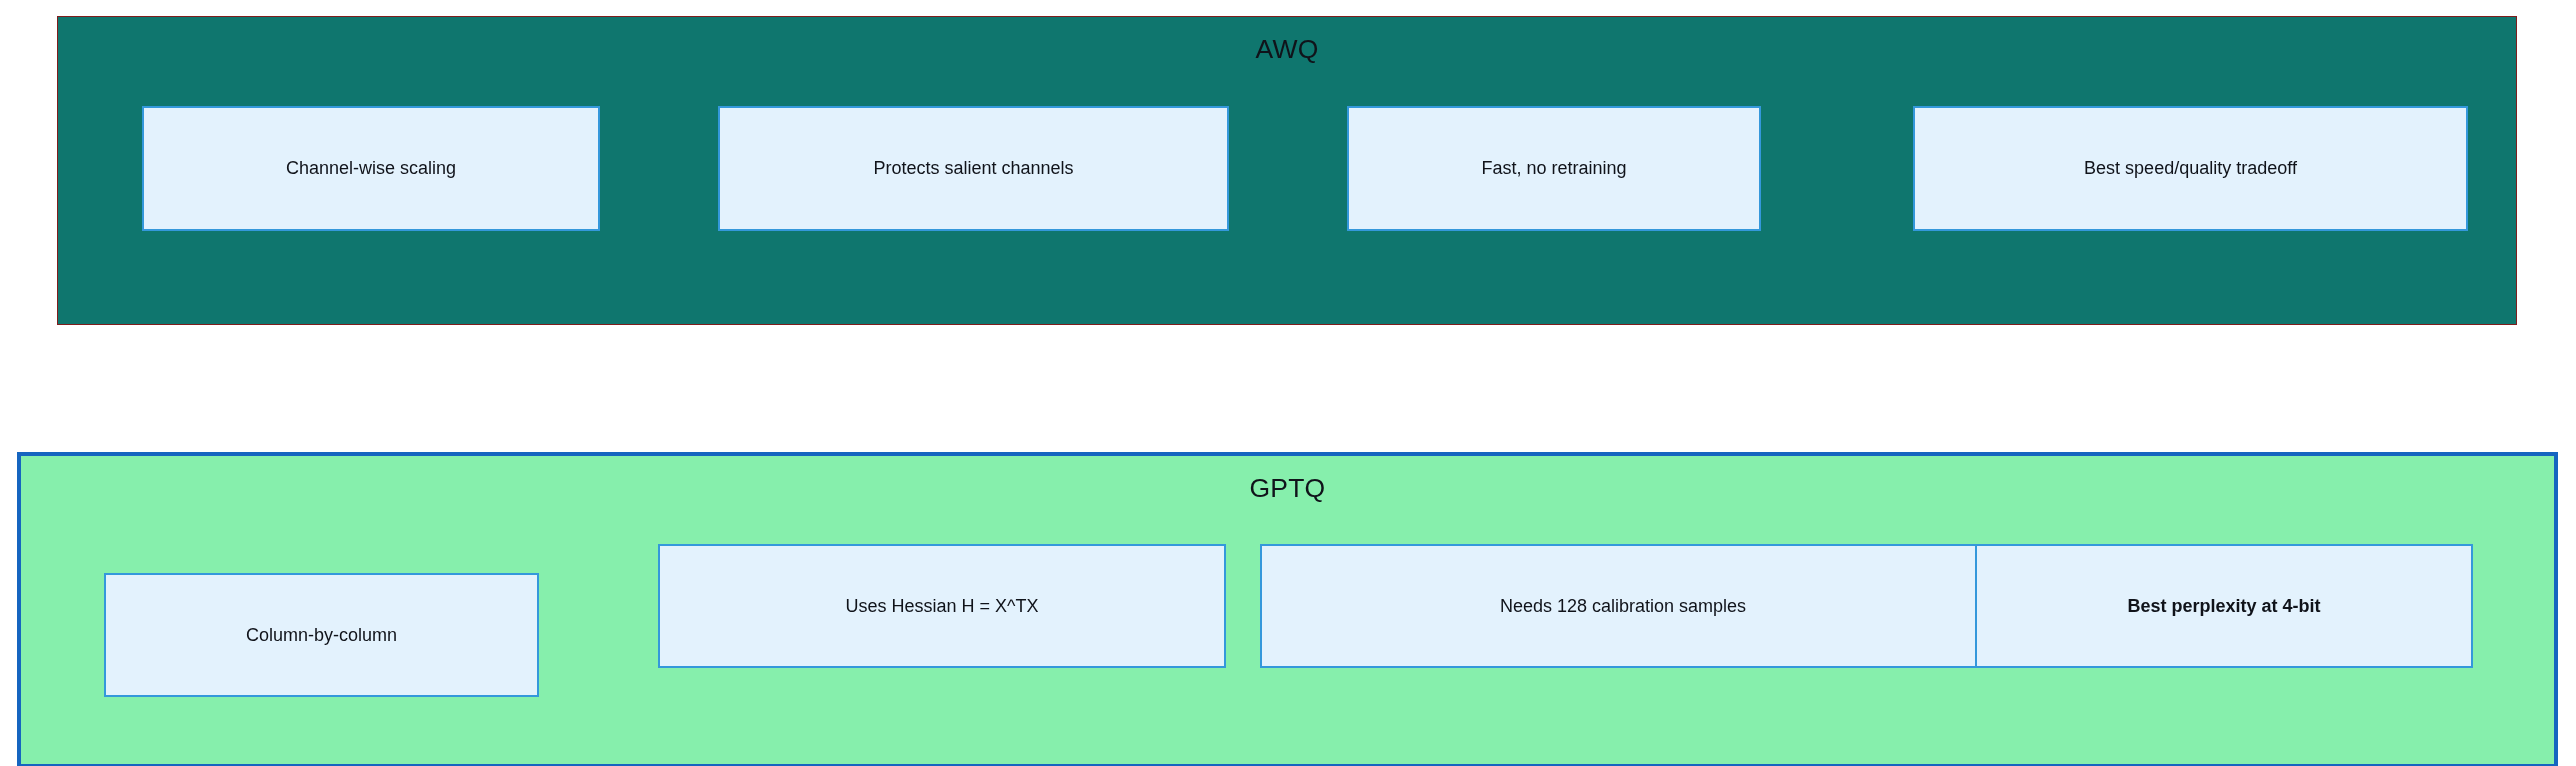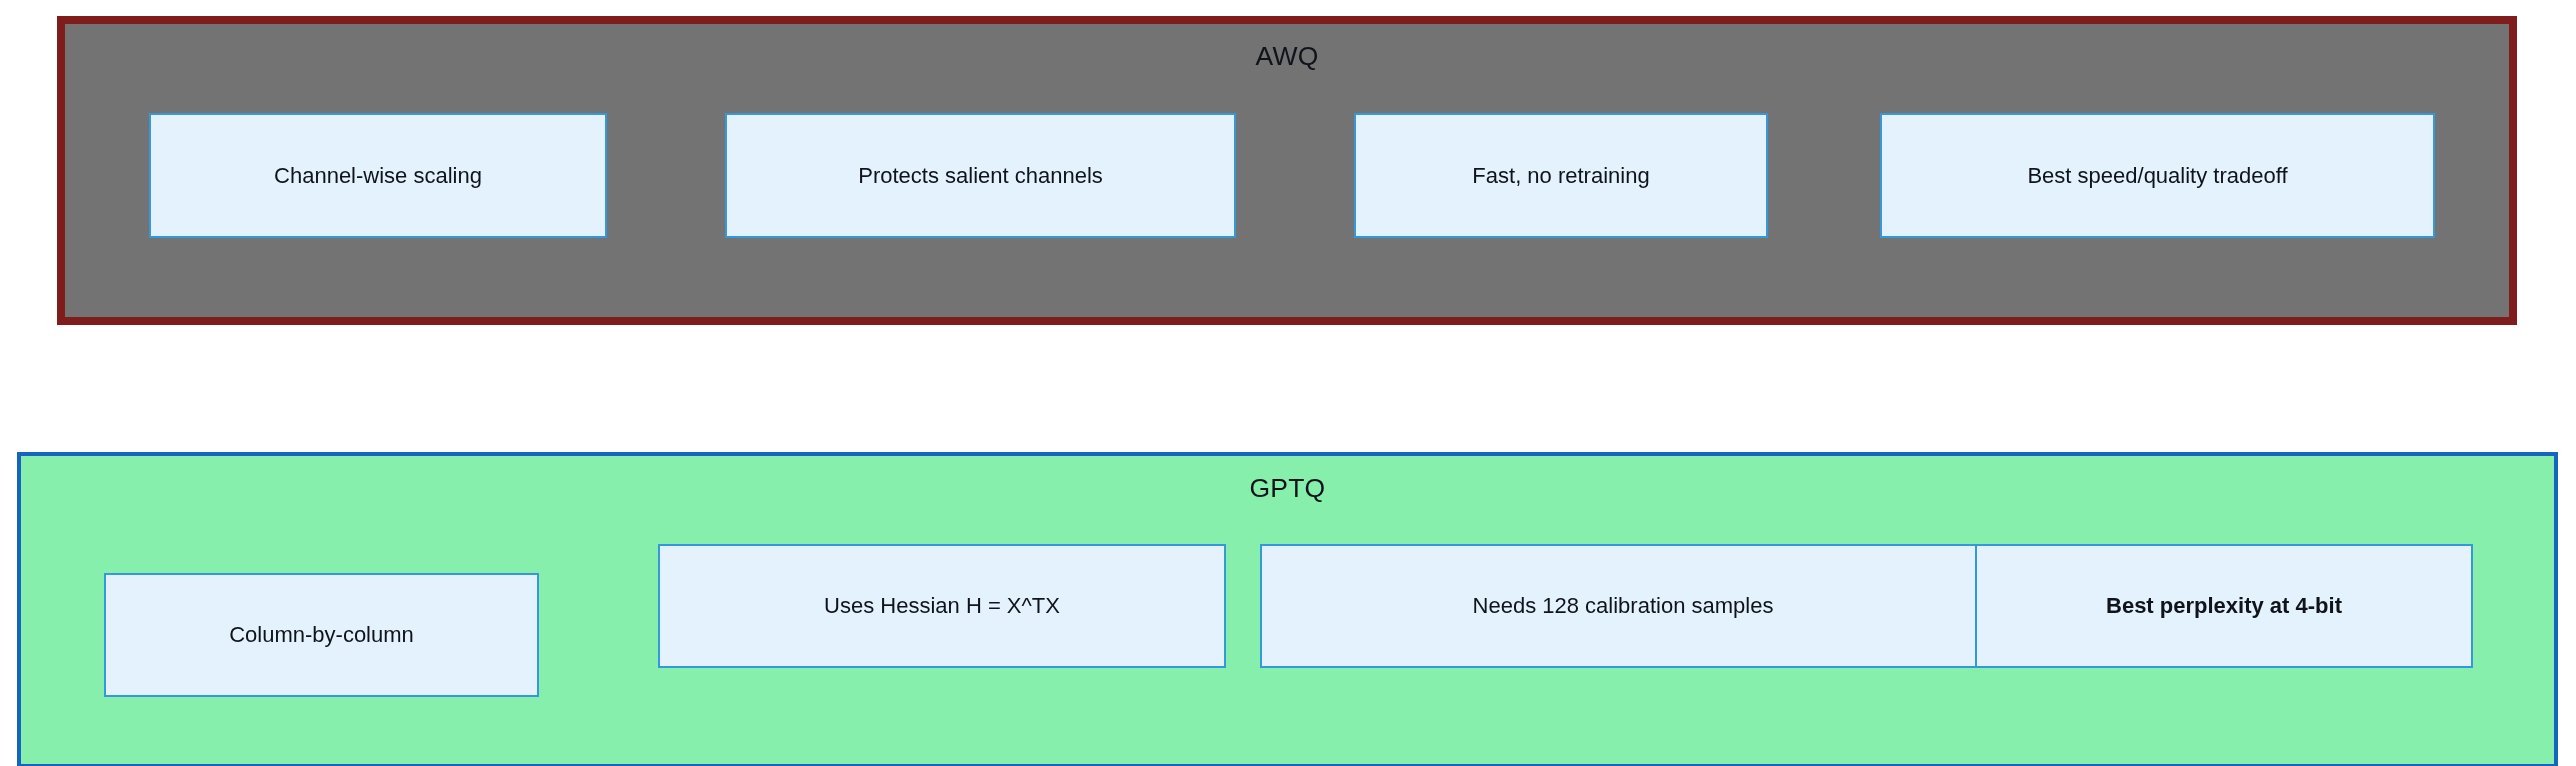--- a/index.html
+++ b/index.html
@@ -27,22 +27,22 @@
   .group {
     position: absolute;
     box-sizing: border-box;
   }
 
   .group-awq {
     left: 57px;
     top: 16px;
     width: 2460px;
     height: 309px;
-    background: #737373;
-    border: 8px solid #7f1d1d;
+    background: #0f766e;
+    border: 1px solid #7f1d1d;
   }
 
   .group-gptq {
     left: 17px;
     top: 452px;
     width: 2541px;
     height: 316px;
     background: #86efac;
     border: 4.8px solid #1565c0;
   }
@@ -65,31 +65,31 @@
   
   .item-box {
     position: absolute;
     box-sizing: border-box;
     background: #e3f2fd;
     border: 2.4px solid #3498db;
     display: flex;
     align-items: center;
     justify-content: center;
     color: #10131a;
-    font-size: 22px;
+    font-size: 18px;
     line-height: 1.15;
     white-space: nowrap;
   }
 
   
   .awq-box { top: 89px; height: 125px; }
   .awq-box-0 { left: 84px;  width: 458px; }
   .awq-box-1 { left: 660px;  width: 511px; }
   .awq-box-2 { left: 1289px; width: 414px; }
-  .awq-box-3 { left: 1815px; width: 555px; }
+  .awq-box-3 { left: 1855px; width: 555px; }
 
   
   .gptq-box { top: 88px; height: 124px; }
   .gptq-box-0 { left: 83px;  width: 435px; margin-top: 29px; }
   .gptq-box-1 { left: 637px;  width: 568px; }
   .gptq-box-2 { left: 1239px; width: 726px; }
   .gptq-box-3 { left: 1954px; width: 498px; font-weight: bold; }
 </style>
 </head>
 <body>

